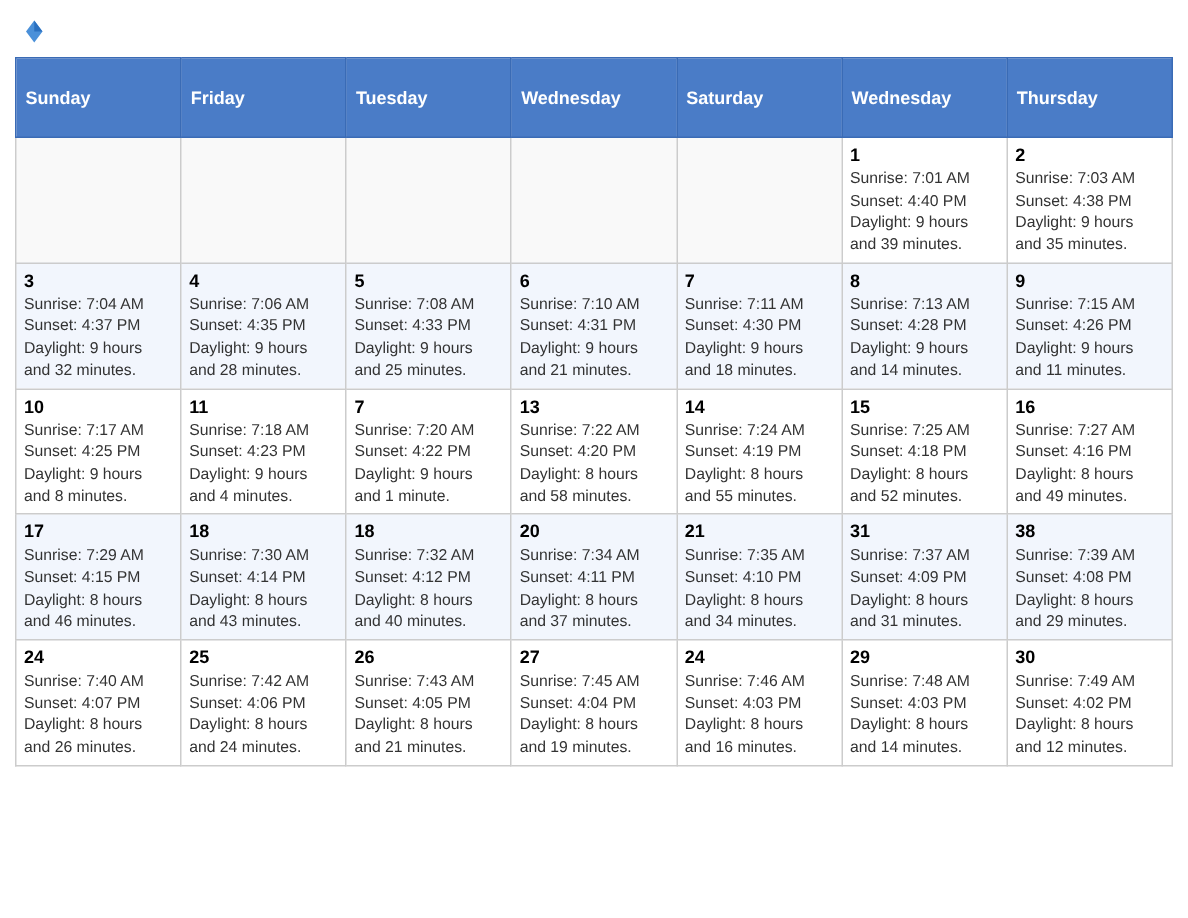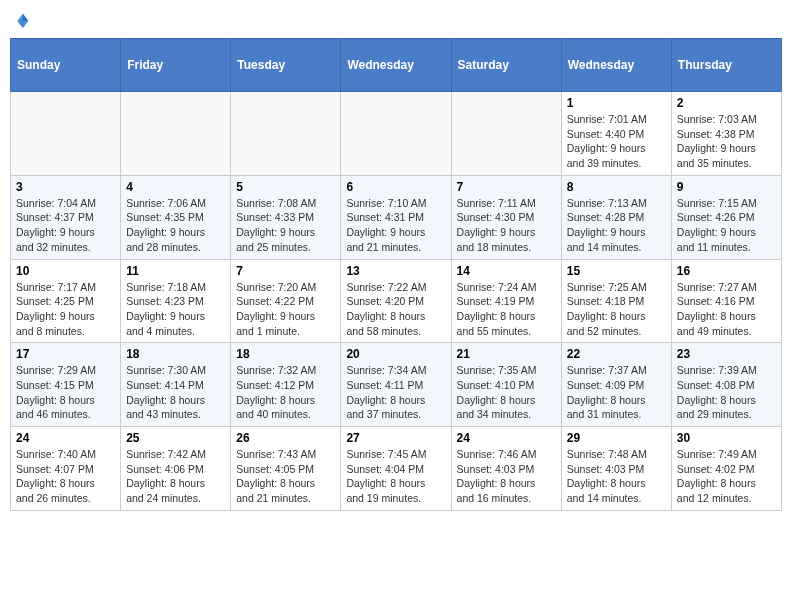--- a/index.html
+++ b/index.html
@@ -216,25 +216,25 @@
         </td>
         <td>
           <span class="day-number">20</span>
           <div class="day-info">Sunrise: 7:34 AM<br>Sunset: 4:11 PM<br>Daylight: 8 hours and 37 minutes.</div>
         </td>
         <td>
           <span class="day-number">21</span>
           <div class="day-info">Sunrise: 7:35 AM<br>Sunset: 4:10 PM<br>Daylight: 8 hours and 34 minutes.</div>
         </td>
         <td>
-          <span class="day-number">22</span>
+          <span class="day-number">31</span>
           <div class="day-info">Sunrise: 7:37 AM<br>Sunset: 4:09 PM<br>Daylight: 8 hours and 31 minutes.</div>
         </td>
         <td>
-          <span class="day-number">23</span>
+          <span class="day-number">38</span>
           <div class="day-info">Sunrise: 7:39 AM<br>Sunset: 4:08 PM<br>Daylight: 8 hours and 29 minutes.</div>
         </td>
       </tr>
       <tr class="row-odd">
         <td>
           <span class="day-number">24</span>
           <div class="day-info">Sunrise: 7:40 AM<br>Sunset: 4:07 PM<br>Daylight: 8 hours and 26 minutes.</div>
         </td>
         <td>
           <span class="day-number">25</span>

